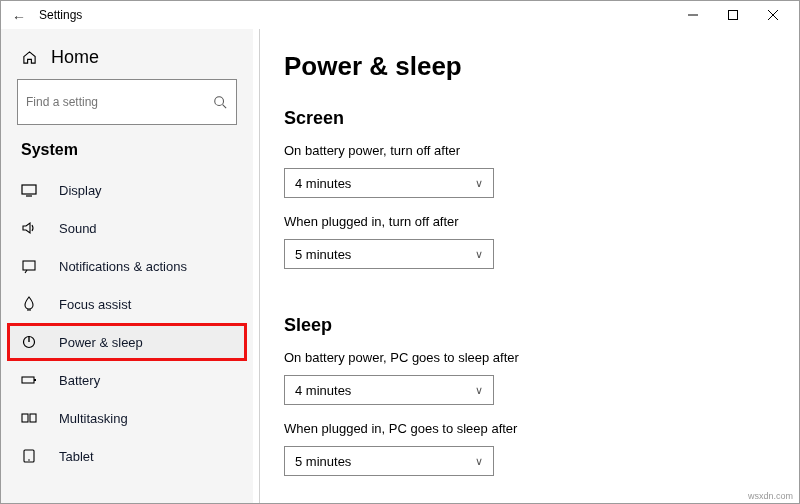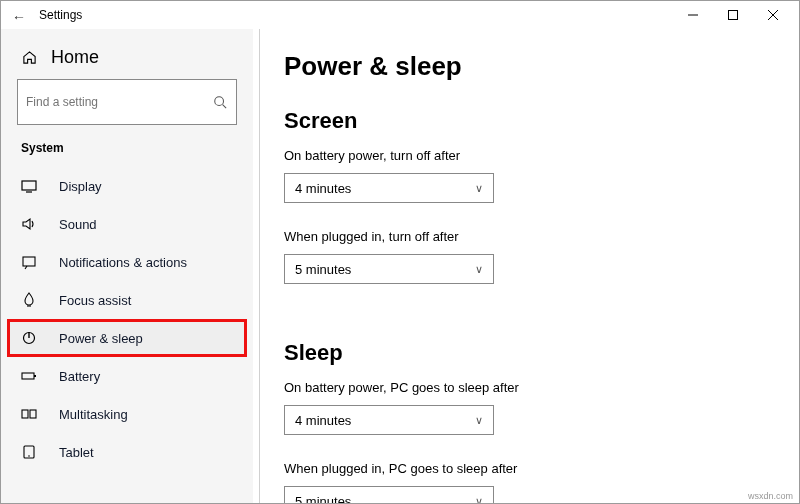--- a/index.html
+++ b/index.html
@@ -9,33 +9,33 @@
   .titlebar .back { width:16px; text-align:center; font-size:14px; color:#333; margin-right:12px;}
   .titlebar .title { flex: 0 0 auto; font-size:12px; color:#000;}
   .titlebar .spacer { flex:1; }
   .winctl { width:40px; height:28px; display:flex; align-items:center; justify-content:center; }
   .winctl svg { display:block; }
   .body { flex:1; display:flex; min-height:0; }
   .sidebar { width:252px; background:#f5f5f5; padding: 10px 6px 0 6px; display:flex; flex-direction:column; gap:0; position:relative; }
   .sidebar .home-row { display:flex; align-items:center; gap:14px; height:36px; padding-left:14px; font-size:18px; }
   .search { margin: 4px 10px 10px 10px; height:46px; border:1px solid #888; background:#fff; display:flex; align-items:center; padding:0 8px; }
   .search input { flex:1; border:none; outline:none; font-size:12px; background:transparent; }
-  .group-header { font-weight:600; font-size:12px; padding: 6px 14px 12px 14px; }
+  .group-header { font-weight:600; font-size:16px; padding: 6px 14px 12px 14px; }
   .nav { display:flex; flex-direction:column; }
   .nav-item { display:flex; align-items:center; gap:22px; height:38px; padding-left:14px; font-size:13px; color:#0f172a; }
   .nav-item.highlight { outline:3px solid #e11; outline-offset:-3px; background:#eee; }
   .icon { width:16px; height:16px; display:inline-flex; align-items:center; justify-content:center; }
   .content-wrap { flex:1; position:relative; min-width:0; }
   .content-scroll { position:absolute; left:6px; right:6px; top:0; bottom:0; border-left:1px solid #d0d0d0; overflow:hidden; }
   .content { padding: 22px 24px 0 24px; display:flex; flex-direction:column; }
   h1.page-title { font-size:26px; font-weight:600; margin-bottom: 22px; }
-  .section-title { font-size:22px; font-weight:600; margin-bottom: 14px; margin-top: 4px;}
+  .section-title { font-size:18px; font-weight:600; margin-bottom: 14px; margin-top: 4px;}
   .section + .section { margin-top: 26px; }
   .field-label { font-size:13px; margin-bottom: 10px; }
-  .dropdown { width:210px; height:30px; border:1px solid #888; display:flex; align-items:center; justify-content:space-between; padding: 0 10px; font-size:13px; margin-bottom: 26px;}
+  .dropdown { width:210px; height:30px; border:1px solid #888; display:flex; align-items:center; justify-content:space-between; padding: 0 10px; font-size:13px; margin-bottom: 16px;}
   .dropdown .chev { font-size:11px; color:#555;}
   .watermark { position:absolute; right:6px; bottom:2px; font-size:9px; color:#999; }
 </style>
 </head>
 <body>
 
 <div class="window">
 
   <div class="titlebar">
     <span class="back">←</span>

